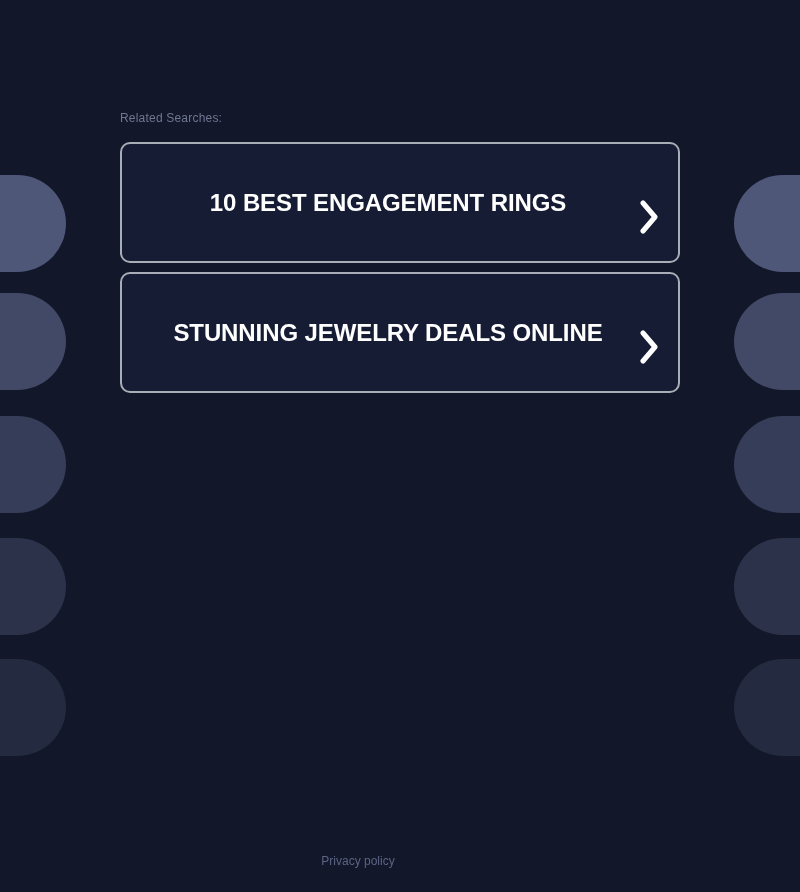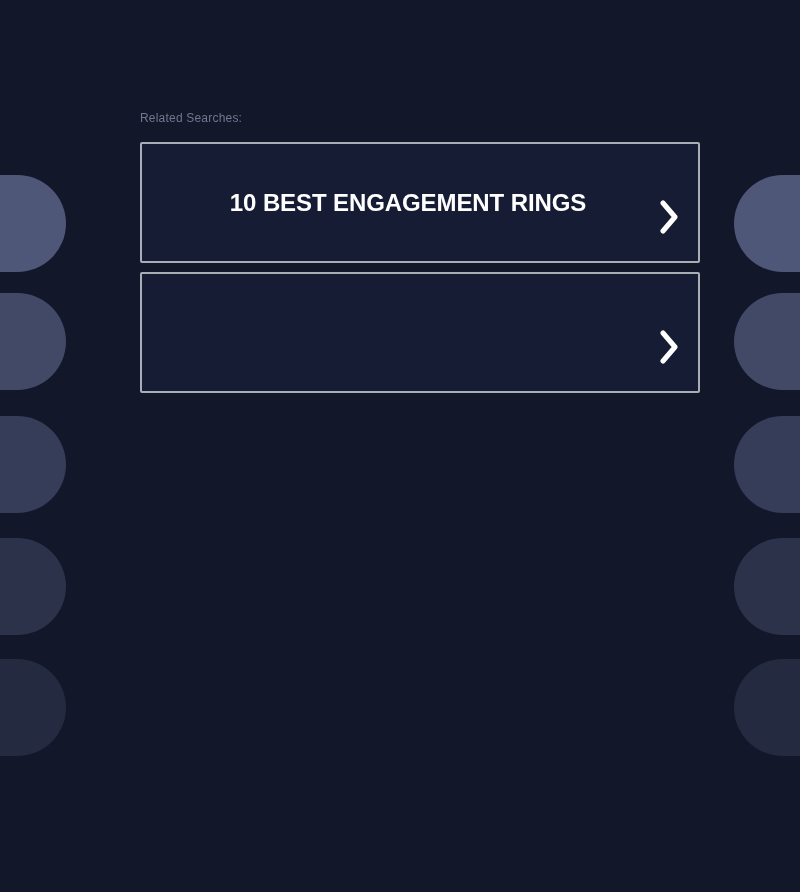--- a/index.html
+++ b/index.html
@@ -41,21 +41,20 @@
     right: -42px;
     border-radius: 52px 0 0 52px;
   }
 
   
   #page {
     position: relative;
     z-index: 2;
     width: 716px;
     height: 892px;
-    margin-left: 20px;
   }
 
   #related-label {
     position: absolute;
     left: 120px;
     top: 110px;
     font-size: 12px;
     color: #6f7791;
     letter-spacing: 0.2px;
     line-height: 16px;
@@ -70,21 +69,21 @@
     flex-direction: column;
     gap: 9px;
   }
 
   .result-card {
     position: relative;
     width: 560px;
     min-height: 121px;
     background: #161c33;
     border: 2px solid #a9adb6;
-    border-radius: 2px;
+    border-radius: 10px;
     display: flex;
     align-items: center;
     justify-content: center;
     padding: 10px 54px 10px 30px;
     cursor: pointer;
     text-decoration: none;
   }
 
   .result-title {
     color: #ffffff;
@@ -146,22 +145,24 @@
   <div id="results-list">
       <a class="result-card">
         <span class="result-title">10 Best Engagement Rings</span>
         <span class="chevron-icon">
           <svg viewBox="0 0 22 34" width="22" height="34" aria-hidden="true">
             <path d="M5 3 L17 17 L5 31" fill="none" stroke="#ffffff" stroke-width="5" stroke-linecap="round" stroke-linejoin="round"></path>
           </svg>
         </span>
       </a>
       <a class="result-card">
+        <span class="result-title">Stunning Jewelry Deals Online</span>
         <span class="chevron-icon">
           <svg viewBox="0 0 22 34" width="22" height="34" aria-hidden="true">
             <path d="M5 3 L17 17 L5 31" fill="none" stroke="#ffffff" stroke-width="5" stroke-linecap="round" stroke-linejoin="round"></path>
           </svg>
         </span>
       </a>
     </div>
 
+  <a id="privacy-policy">Privacy policy</a>
 
 </div>
 
 </body></html>

